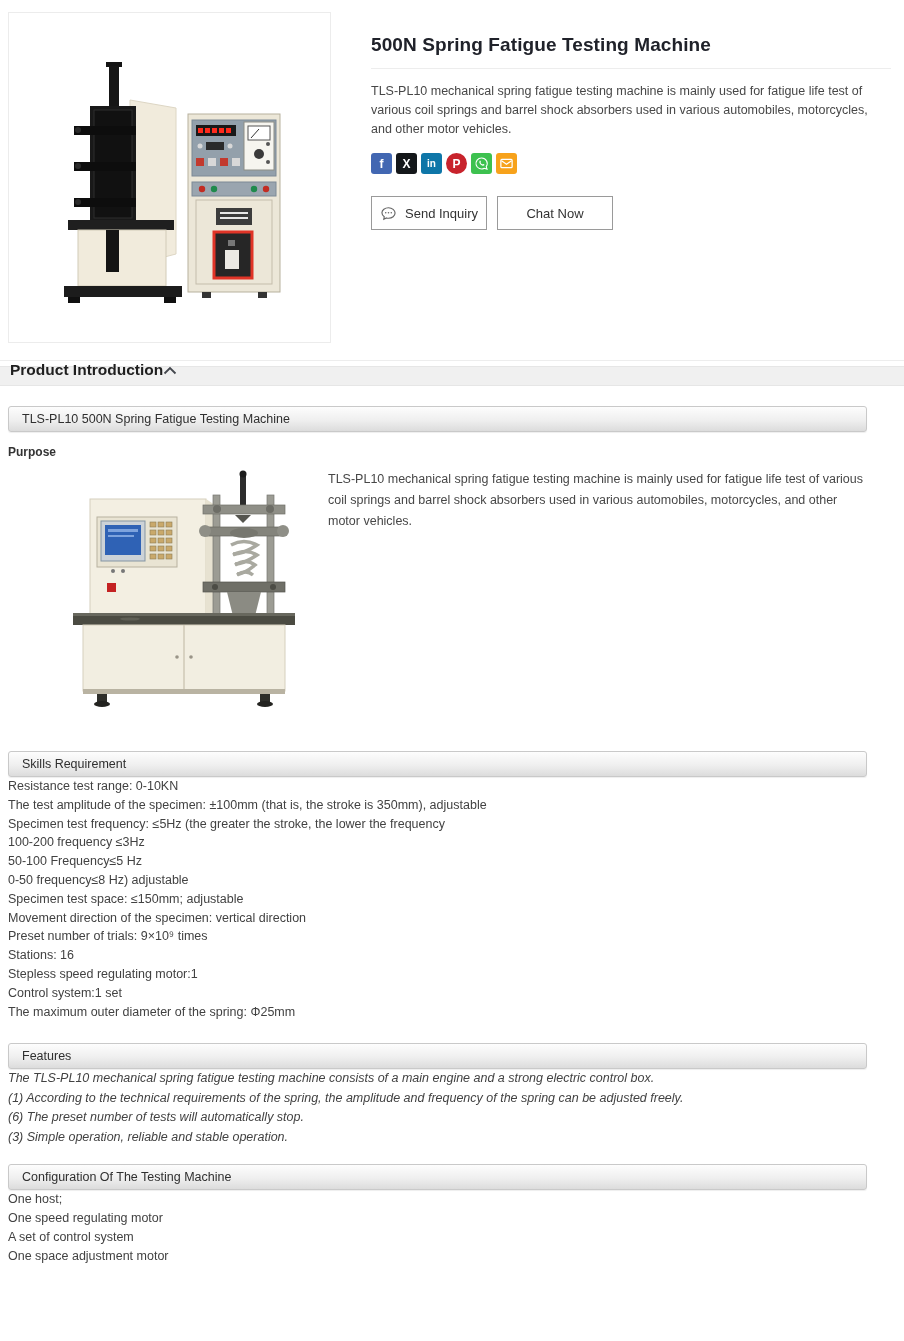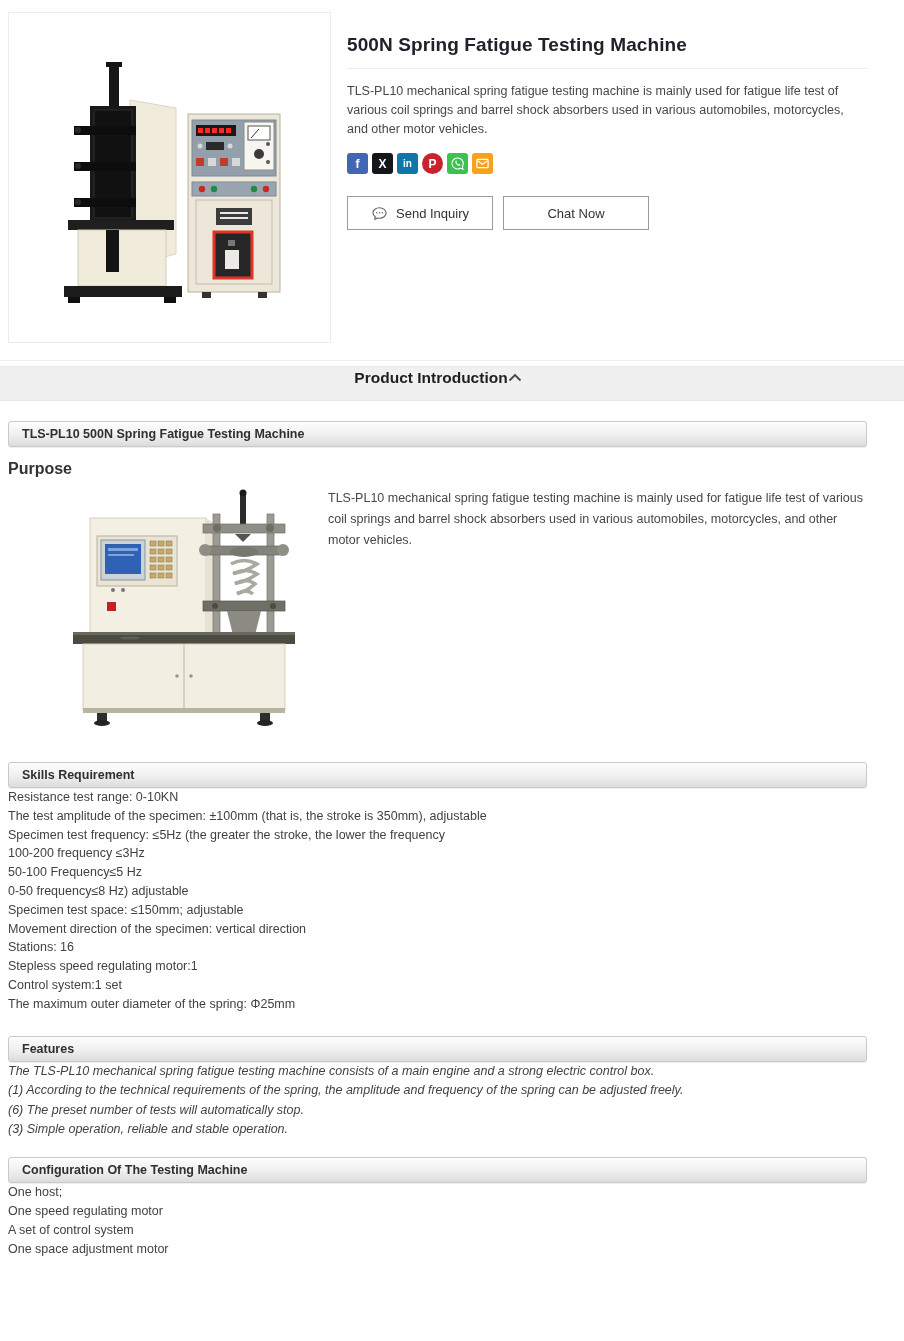--- a/index.html
+++ b/index.html
@@ -11,70 +11,70 @@
   }
   .page { width: 904px; position: relative; }
 
   
   .top-area { display: flex; padding: 12px 0 0 8px; }
   .image-box {
     width: 323px; height: 331px; flex: 0 0 323px;
     border: 1px solid #ececec; background: #fff;
     display: flex; align-items: center; justify-content: center;
   }
-  .top-right { margin-left: 16px; width: 520px; padding-top: 22px; }
+  .top-right { margin-left: 40px; width: 520px; padding-top: 22px; }
   .page-title {
     font-size: 19px; font-weight: 700; color: #20222a;
     letter-spacing: 0.1px;
     padding-bottom: 12px; border-bottom: 1px solid #ededed;
   }
   .product-desc {
     margin-top: 13px; font-size: 12.5px; line-height: 19px; color: #474747;
     width: 516px;
   }
   .social-row { margin-top: 14px; display: flex; gap: 4px; }
   .social {
     width: 21px; height: 21px; border-radius: 3px;
     display: inline-flex; align-items: center; justify-content: center;
     cursor: pointer; text-decoration: none;
   }
   .social.round { border-radius: 50%; }
   .sg { color: #fff; font-size: 12px; font-weight: 700; line-height: 1; }
   .sg.small { font-size: 10px; }
   .btn-row { margin-top: 22px; display: flex; gap: 10px; }
   .btn {
-    width: 146px; height: 34px; background: #fff;
+    width: 116px; height: 34px; background: #fff;
     border: 1px solid #9a9a9a; color: #333;
     font-size: 13px; font-family: inherit;
     display: inline-flex; align-items: center; justify-content: center; gap: 8px;
     cursor: pointer;
   }
 
   
   .pre-bar-line { border-top: 1px solid #ededed; margin-top: 17px; }
   .section-bar {
-    margin-top: 5px; height: 35px; width: 904px;
+    margin-top: 5px; height: 20px; width: 904px;
     background: #f0f0f0;
     border-top: 1px solid #e6e6e6; border-bottom: 1px solid #e6e6e6;
-    display: flex; align-items: center; justify-content: center;
+    display: flex; align-items: center; justify-content: flex-start;
     padding: 0 38px 12px 10px; cursor: pointer;
   }
   .section-bar .t { font-size: 15.5px; font-weight: 700; color: #1f1f1f; }
 
   
   .content { padding: 0 0 6px 8px; }
   .sub-bar {
     margin-top: 20px; margin-right: 37px; height: 26px;
     background: linear-gradient(180deg, #fdfdfd 0%, #efefef 55%, #dcdcdc 100%);
     border: 1px solid #c9c9c9; border-radius: 3px;
     box-shadow: 0 1px 1px rgba(0,0,0,0.07);
     display: flex; align-items: center; padding-left: 13px;
   }
-  .sub-bar .t { font-size: 12.5px; font-weight: 700; color: #2f2f2f; }
-  .purpose-label { margin-top: 13px; font-size: 16px; font-weight: 700; color: #333; }
+  .sub-bar .t { font-size: 12.5px; font-weight: 400; color: #2f2f2f; }
+  .purpose-label { margin-top: 13px; font-size: 12px; font-weight: 700; color: #333; }
   .purpose-row { display: flex; margin-top: 8px; }
   .purpose-img { width: 255px; height: 243px; flex: 0 0 255px; margin-left: 47px; }
   .purpose-text {
     margin-left: 18px; margin-top: 2px; width: 540px;
     font-size: 12.5px; line-height: 21px; color: #474747;
   }
   .purpose-spacer { height: 25px; }
   .tlines { }
   .tline { font-size: 12.5px; line-height: 18.8px; color: #424242; }
   .tlines.feat .tline { line-height: 19.5px; font-style: italic; }
@@ -303,32 +303,33 @@
           <rect x="42" y="227" width="10" height="9" fill="#2e2e2a"></rect>
           <ellipse cx="47" cy="237" rx="8" ry="3" fill="#232320"></ellipse>
           <rect x="205" y="227" width="10" height="9" fill="#2e2e2a"></rect>
           <ellipse cx="210" cy="237" rx="8" ry="3" fill="#232320"></ellipse>
         </svg>
       </div>
       <p class="purpose-text">TLS-PL10 mechanical spring fatigue testing machine is mainly used for fatigue life test of various coil springs and barrel shock absorbers used in various automobiles, motorcycles, and other motor vehicles.</p>
     </div>
     <div class="purpose-spacer"></div>
 
-    <div class="sub-bar" style="margin-top:8px">
+    <div class="sub-bar" style="margin-top:16px">
       <span class="t">Skills Requirement</span>
     </div>
     <div class="tlines skills-block">
       <div class="tline">Resistance test range: 0-10KN</div>
       <div class="tline">The test amplitude of the specimen: ±100mm (that is, the stroke is 350mm), adjustable</div>
       <div class="tline">Specimen test frequency: ≤5Hz (the greater the stroke, the lower the frequency</div>
       <div class="tline">100-200 frequency ≤3Hz</div>
       <div class="tline">50-100 Frequency≤5 Hz</div>
       <div class="tline">0-50 frequency≤8 Hz) adjustable</div>
       <div class="tline">Specimen test space: ≤150mm; adjustable</div>
       <div class="tline">Movement direction of the specimen: vertical direction</div>
+      <div class="tline">Preset number of trials: 9×10⁹ times</div>
       <div class="tline">Stations: 16</div>
       <div class="tline">Stepless speed regulating motor:1</div>
       <div class="tline">Control system:1 set</div>
       <div class="tline">The maximum outer diameter of the spring: Φ25mm</div>
     </div>
 
     <div class="sub-bar feat-gap">
       <span class="t">Features</span>
     </div>
     <div class="tlines feat">

